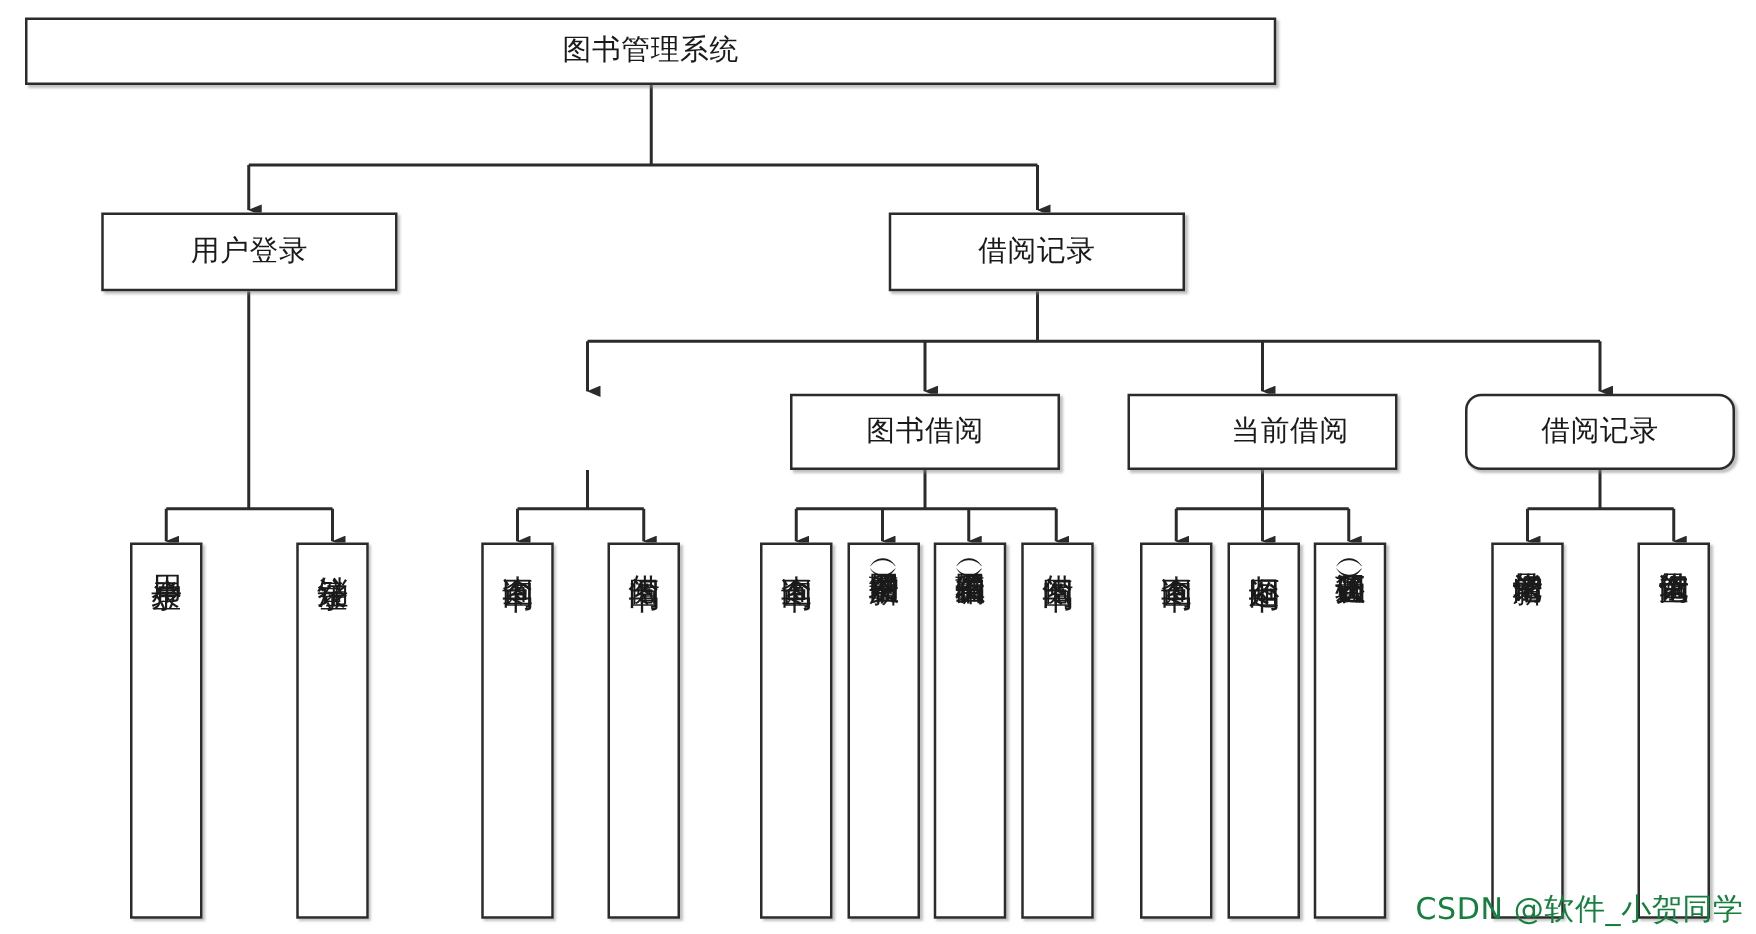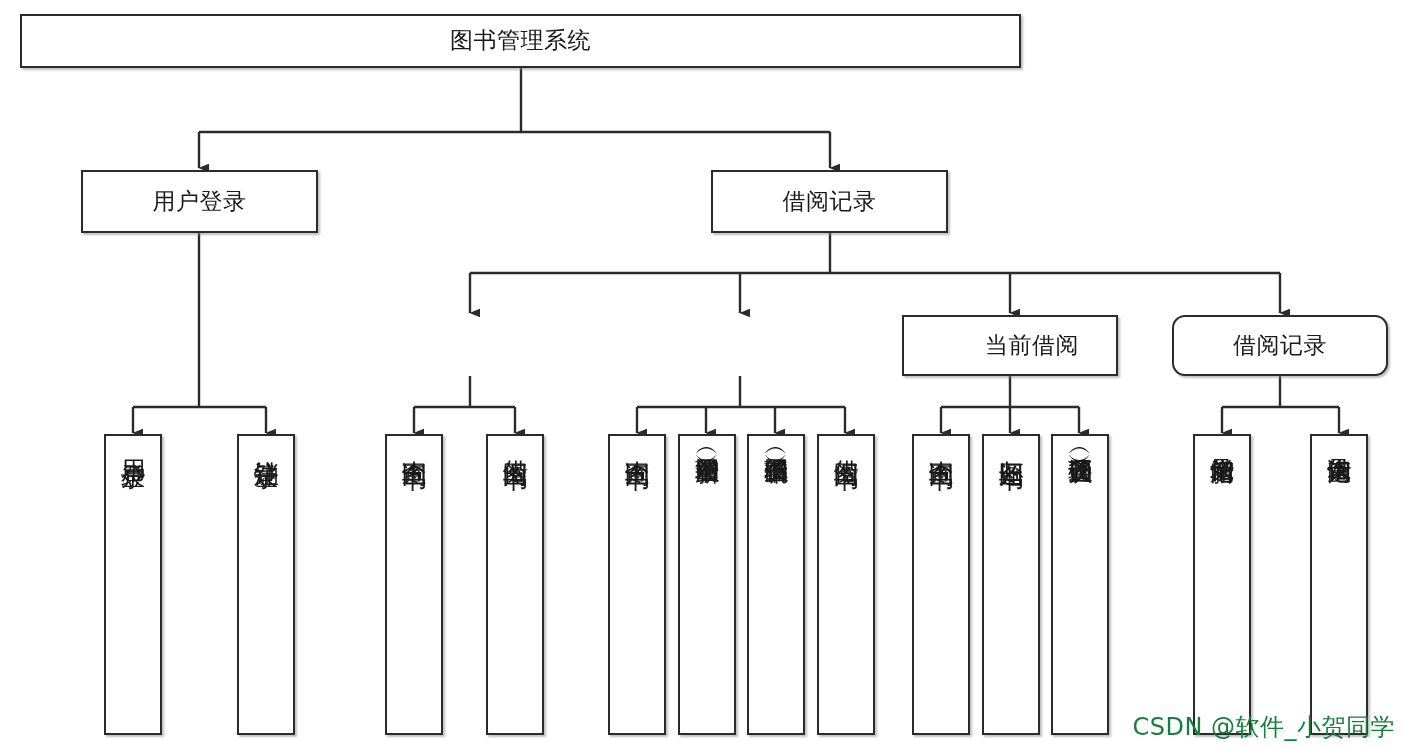--- a/index.html
+++ b/index.html
@@ -152,20 +152,23 @@
 
   <div class="node horizontal" style="left:81px; top:170px; width:237px; height:63px;">
     <span class="node-label">用户登录</span>
   </div>
 
   <div class="node horizontal" style="left:711px; top:170px; width:237px; height:63px;">
     <span class="node-label">借阅记录</span>
   </div>
 
 
+  <div class="node horizontal" style="left:632px; top:315px; width:216px; height:61px;">
+    <span class="node-label">图书借阅</span>
+  </div>
 
   <div class="node horizontal" style="left:902px; top:315px; width:216px; height:61px;padding-left:44px;">
     <span class="node-label">当前借阅</span>
   </div>
 
   <div class="node horizontal" style="left:1172px; top:315px; width:216px; height:61px;border-radius:13px;">
     <span class="node-label">借阅记录</span>
   </div>
 
   <div class="node vertical" style="left:104px; top:434px; width:58px; height:301px;">

